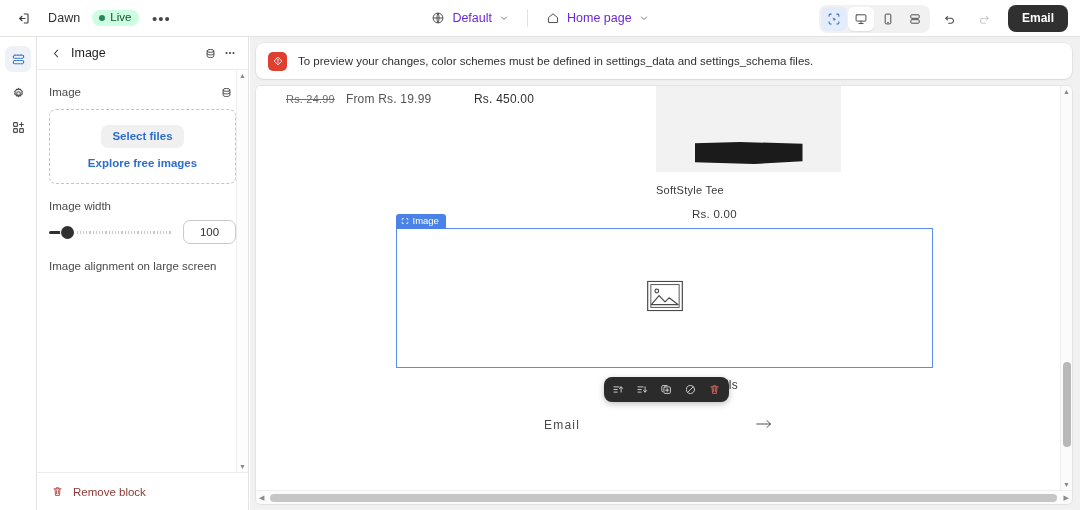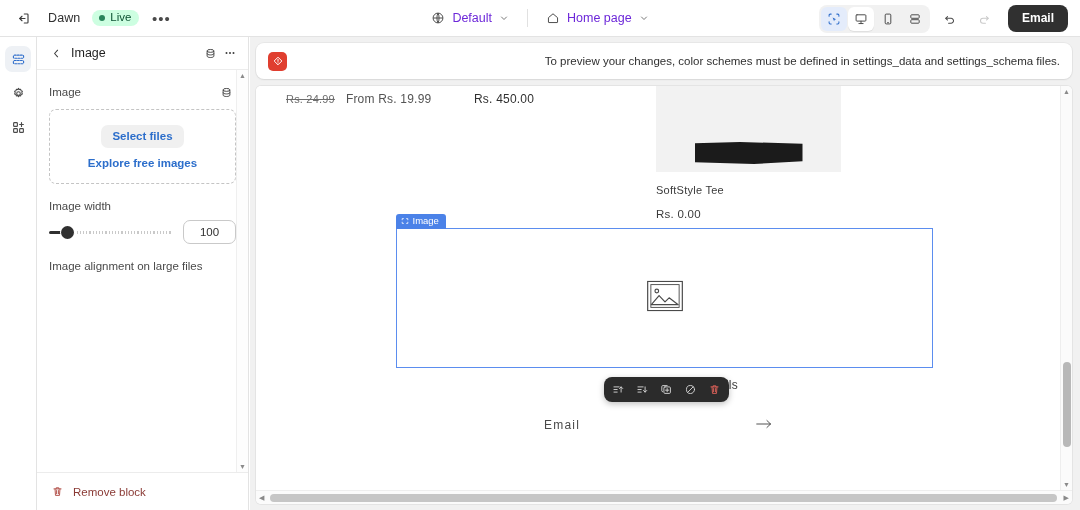--- a/index.html
+++ b/index.html
@@ -179,21 +179,20 @@
   
   .main {
     position: absolute; top: 37px; left: 250px; right: 0; bottom: 0;
     background: #f1f1f1; padding: 6px 8px 6px 6px;
   }
   .banner {
     height: 36px; background: #ffffff; border-radius: 8px;
     box-shadow: 0 1px 2px rgba(0,0,0,.07), 0 0 0 1px rgba(0,0,0,.04);
     display: flex; align-items: center; padding: 0 12px; gap: 11px;
     margin-bottom: 7px;
-    justify-content: space-between;
   }
   .banner-icon {
     width: 19px; height: 19px; border-radius: 5px; background: #e03e2f;
     display: flex; align-items: center; justify-content: center; flex: none;
   }
   .banner-text { font-size: 11.5px; color: #303030; }
 
   .preview-shell {
     position: absolute; top: 49px; left: 6px; right: 8px; bottom: 6px;
     background: #ffffff; border-radius: 5px; overflow: hidden;
@@ -215,21 +214,21 @@
   .product-card { position: absolute; top: -14px; left: 400px; width: 185px; }
   .product-img {
     height: 100px; background: #f2f2f2; display: flex; align-items: flex-end; justify-content: center;
     overflow: hidden;
   }
   .tee {
     width: 108px; height: 22px; background: #1b1b1b; margin-bottom: 8px;
     clip-path: polygon(0 6%, 42% 0, 100% 8%, 100% 88%, 55% 100%, 0 92%);
   }
   .product-title { font-size: 11px; color: #3b3b3b; margin-top: 12px; letter-spacing: .25px; }
-  .product-price { font-size: 11.5px; color: #3b3b3b; margin-top: 12px; letter-spacing: .25px; }
+  .product-price { font-size: 11.5px; color: #3b3b3b; margin-top: 12px; letter-spacing: .25px; margin-left: 36px; }
 
   .image-block {
     position: absolute; top: 142px; left: 140px; width: 537px; height: 140px;
     border: 1.5px solid #5b8def; background: #ffffff;
   }
   .block-tag {
     position: absolute; top: -15px; left: -1.5px; background: #4b82e8; color: #ffffff;
     font-size: 9.5px; border-radius: 3px 3px 0 0; padding: 2px 7px 2.5px 5px;
     display: flex; align-items: center; gap: 4px; line-height: 1.15;
   }
@@ -437,21 +436,21 @@
       <div class="section-label">Image width</div>
       <div class="slider-row">
         <div class="slider-wrap">
           <div class="slider-filled"></div>
           <div class="slider-track"></div>
           <div class="slider-knob"></div>
         </div>
         <input class="num-input" type="text" value="100" style="">
       </div>
 
-      <div class="section-label">Image alignment on large files</div>
+      <div class="section-label">Image alignment on large screen</div>
     </div>
 
     <div class="sb-scroll">
       <div class="sb-arrow">▲</div>
       <div class="sb-arrow">▼</div>
     </div>
 
     <div class="sb-footer">
       <svg width="13" height="13" viewBox="0 0 20 20" fill="none" stroke="#b4544d" stroke-width="1.5" stroke-linecap="round" stroke-linejoin="round">
         <path d="M4.5 6h11M8 6V4.3h4V6M6.2 6l.7 10h6.2l.7-10M8.6 8.5v5M11.4 8.5v5"></path>

